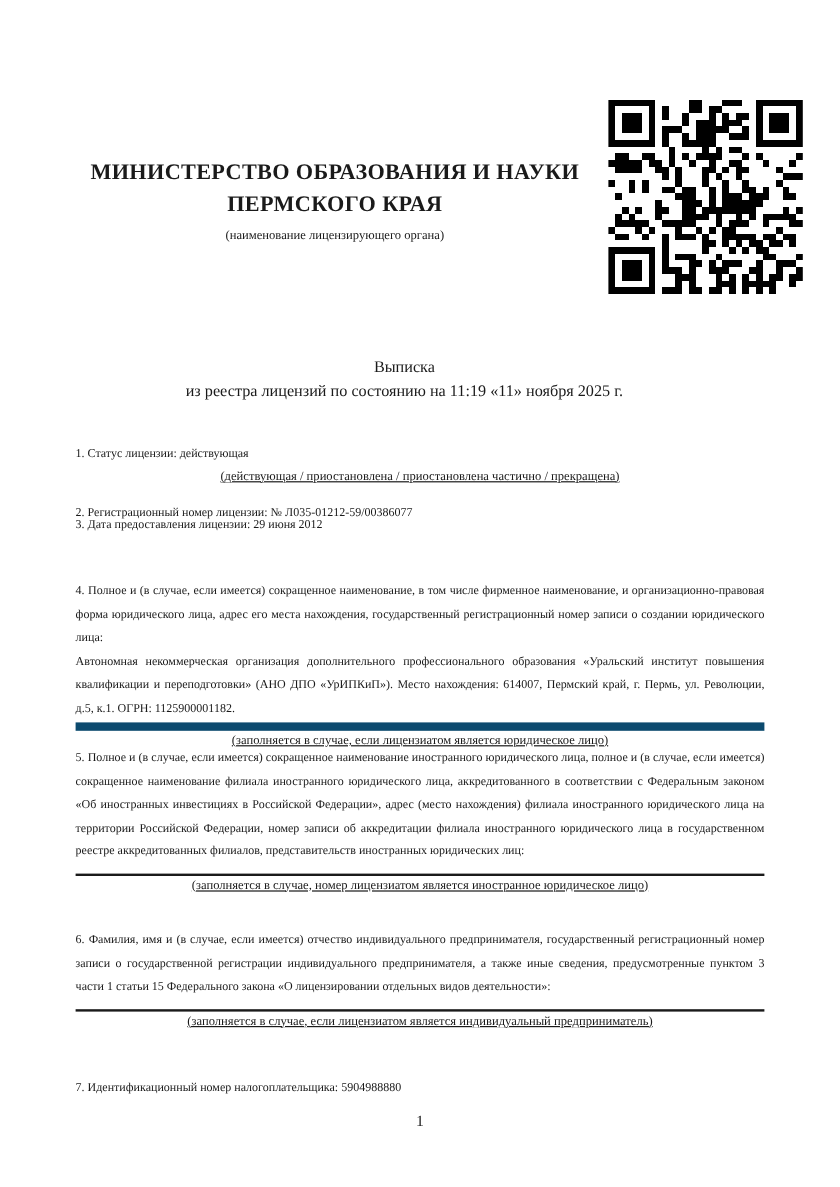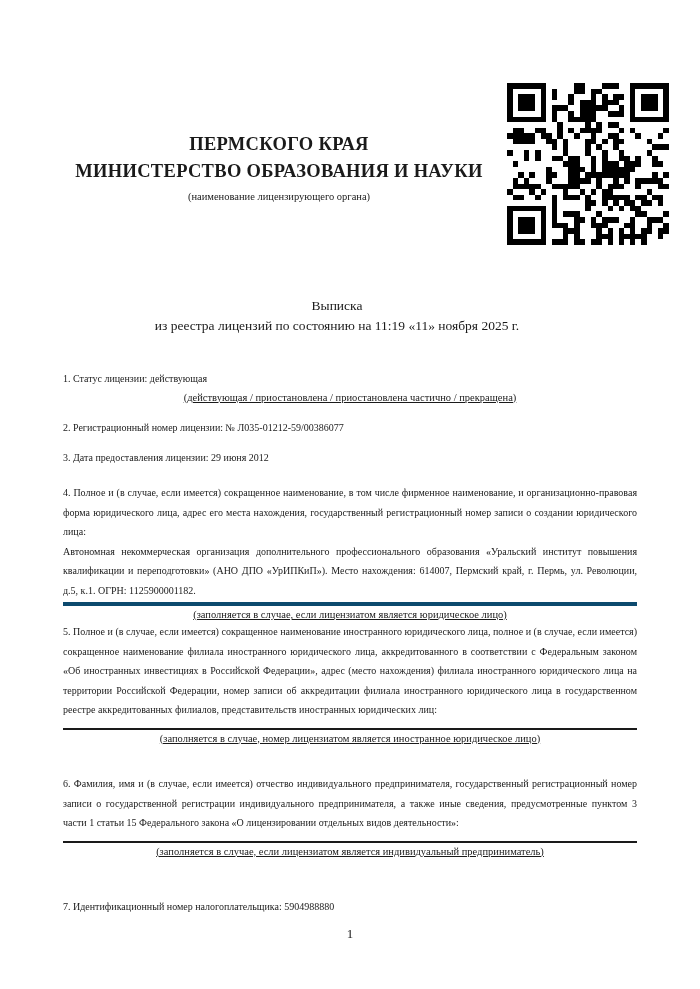--- a/index.html
+++ b/index.html
@@ -52,43 +52,43 @@
   }
   .just { text-align: justify; }
   .caption {
     font-size: 10.5px;
     line-height: 13px;
     text-align: center;
     margin: 2px 0 0 0;
     text-decoration: underline;
   }
   .value-underlined {
-    border-bottom: 4px solid #0c4a6e;
+    border-bottom: 7px solid #0c4a6e;
     padding-bottom: 2px;
   }
   .fill-line {
     height: 8px;
     border-bottom: 2px solid #1a1a1a;
   }
   .page-number {
     position: absolute;
     top: 926px; left: 63px; width: 574px;
     text-align: center;
     font-size: 13px;
   }
   p { margin: 0; }
 </style>
 </head>
 <body>
 
 <div class="page">
 
   <div class="ministry-header">
+    <div class="ministry-name">МИНИСТЕРСТВО ОБРАЗОВАНИЯ И НАУКИ</div>
     <div class="ministry-name">ПЕРМСКОГО КРАЯ</div>
-    <div class="ministry-name">МИНИСТЕРСТВО ОБРАЗОВАНИЯ И НАУКИ</div>
     <div class="org-caption">(наименование лицензирующего органа)</div>
   </div>
 
   <div class="qr">
       <svg viewBox="0 0 29 29" shape-rendering="crispEdges">
         <rect x="0" y="0" width="29" height="29" fill="#ffffff"></rect>
         <rect x="12" y="0" width="1" height="1" fill="#000000"></rect>
         <rect x="13" y="0" width="1" height="1" fill="#000000"></rect>
         <rect x="17" y="0" width="1" height="1" fill="#000000"></rect>
         <rect x="18" y="0" width="1" height="1" fill="#000000"></rect>
@@ -403,21 +403,21 @@
 
   <div class="abs" style="top:369px">
     <p class="item">1. Статус лицензии: действующая</p>
     <p class="caption">(действующая / приостановлена / приостановлена частично / прекращена)</p>
   </div>
 
   <div class="abs" style="top:418px">
     <p class="item">2. Регистрационный номер лицензии: № Л035-01212-59/00386077</p>
   </div>
 
-  <div class="abs" style="top:448px">
+  <div class="abs" style="top:428px">
     <p class="item">3. Дата предоставления лицензии: 29 июня 2012</p>
   </div>
 
   <div class="abs" style="top:483px">
     <p class="item just">4. Полное и (в случае, если имеется) сокращенное наименование, в том числе фирменное наименование, и организационно-правовая форма юридического лица, адрес его места нахождения, государственный регистрационный номер записи о создании юридического лица:</p>
     <p class="item just value-underlined">Автономная некоммерческая организация дополнительного профессионального образования «Уральский институт повышения квалификации и переподготовки» (АНО ДПО «УрИПКиП»). Место нахождения: 614007, Пермский край, г. Пермь, ул. Революции, д.5, к.1. ОГРН: 1125900001182.</p>
     <p class="caption">(заполняется в случае, если лицензиатом является юридическое лицо)</p>
   </div>
 
   <div class="abs" style="top:622px">

